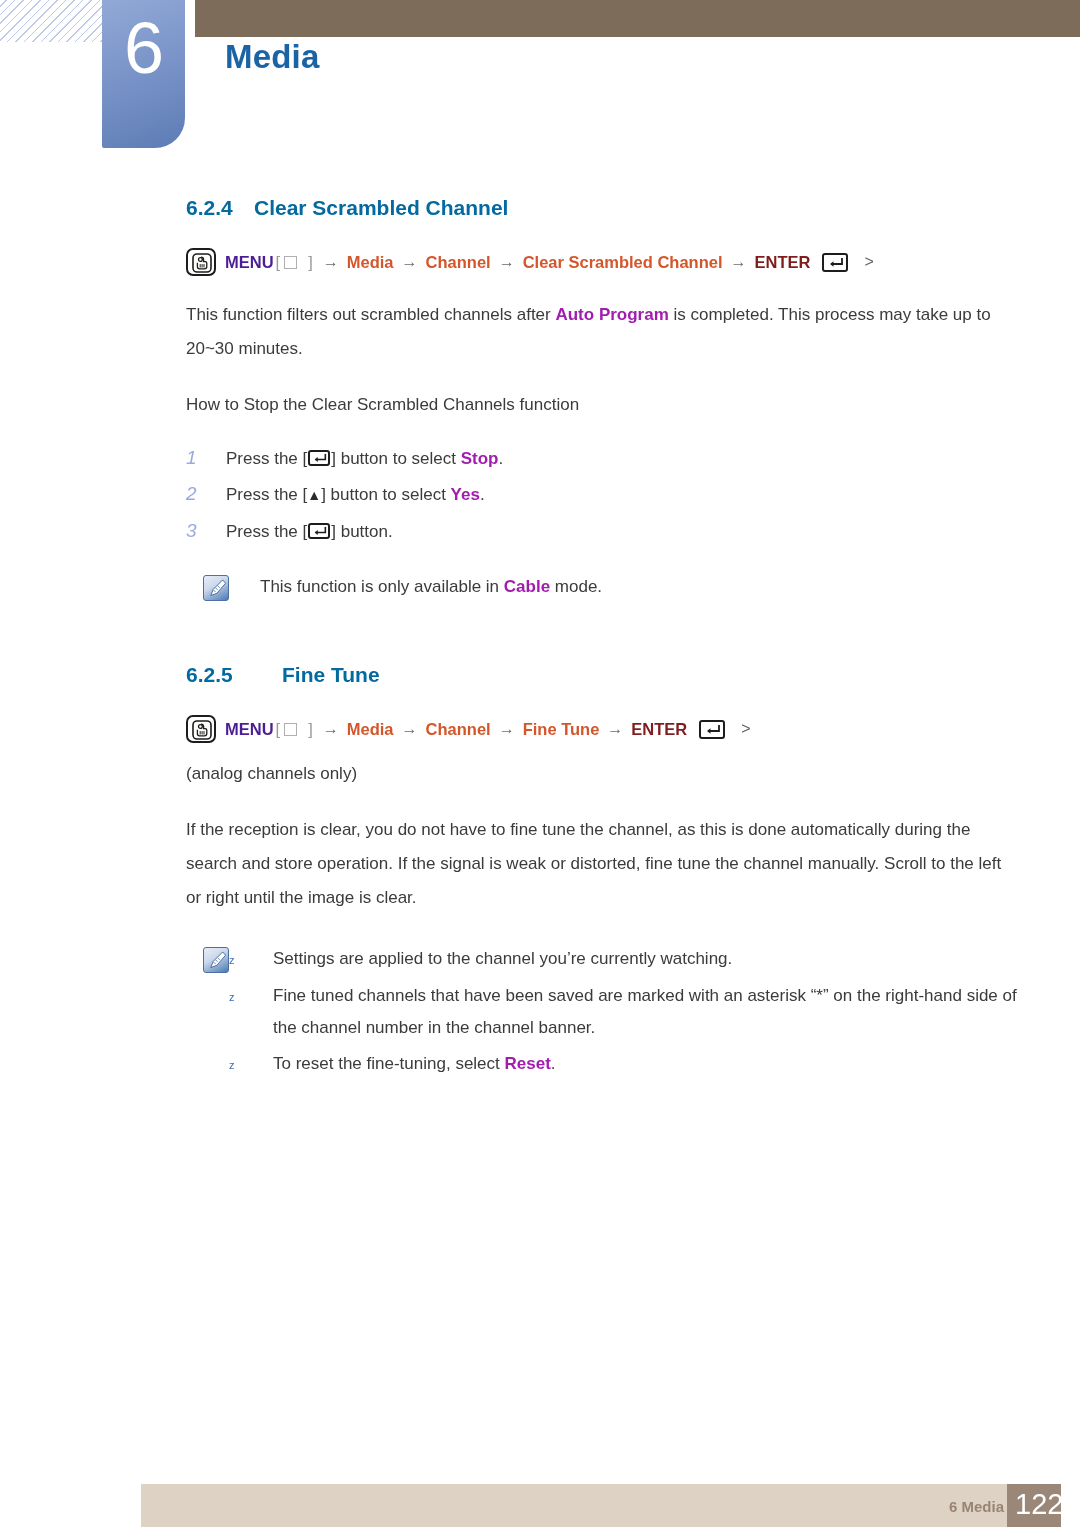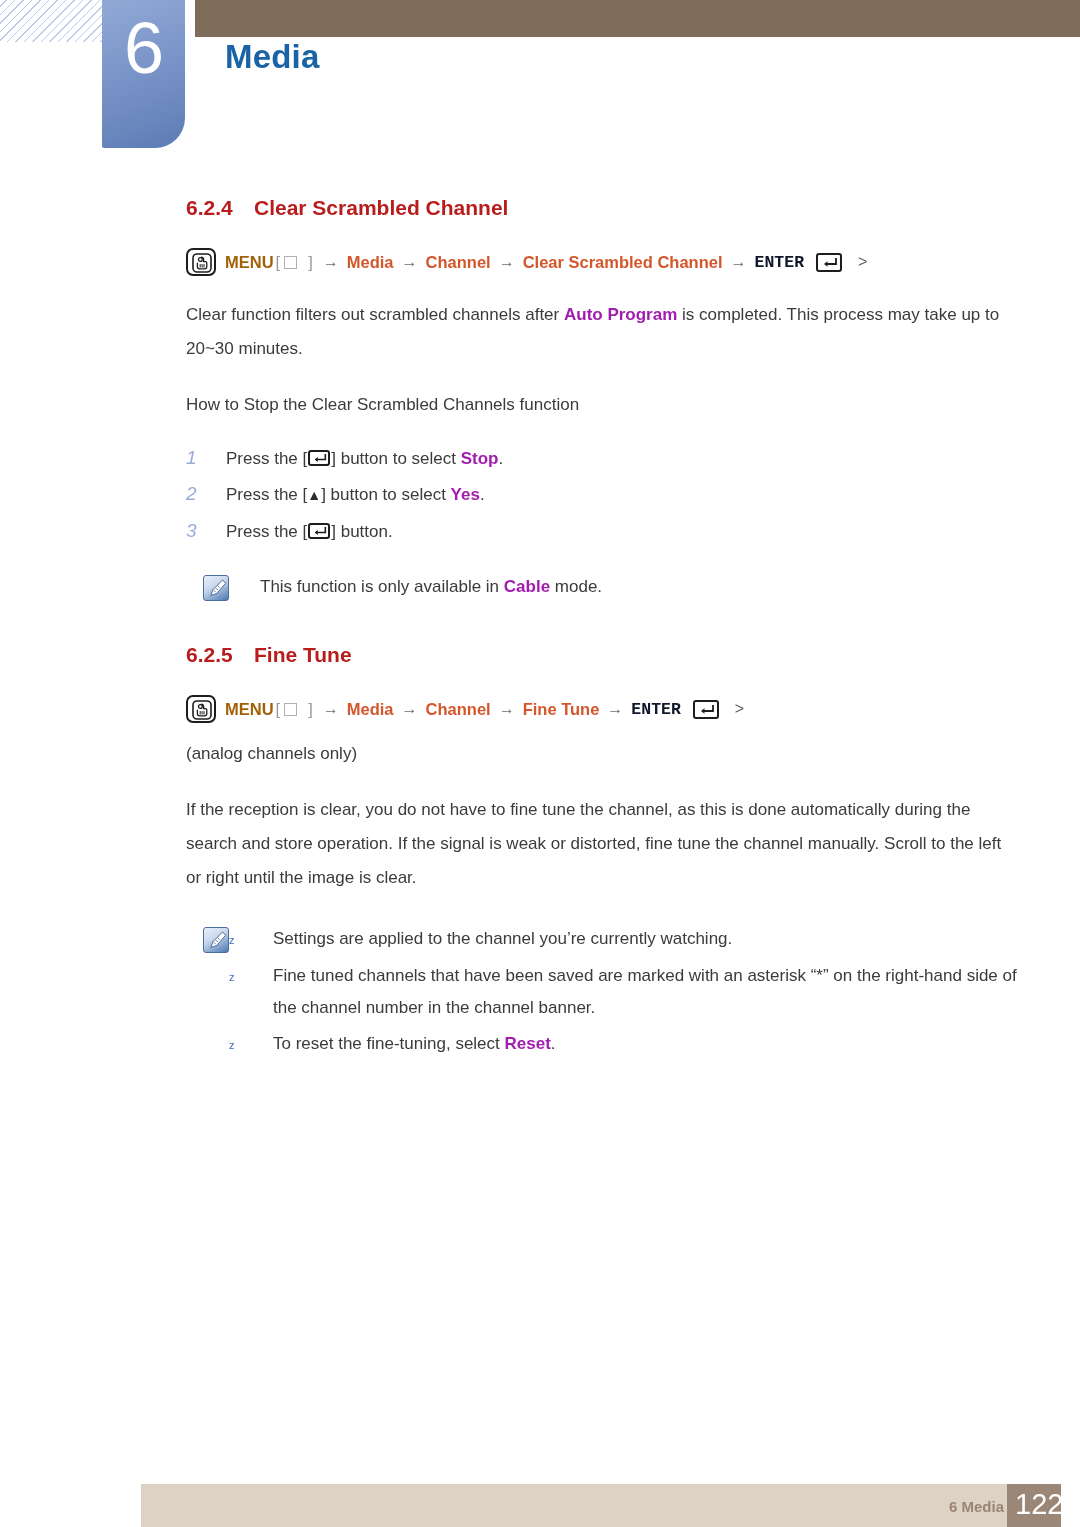--- a/index.html
+++ b/index.html
@@ -78,21 +78,21 @@
     position: absolute;
     left: 0;
     top: 196px;
     width: 1080px;
   }
   .sec-heading {
     margin: 0 0 0 186px;
     padding: 0;
     font-size: 21px;
     font-weight: bold;
-    color: #b91c1c;
+    color: #0369a1;
     display: flex;
     align-items: baseline;
   }
   .sec-heading .num {
     width: 68px;
     flex: 0 0 68px;
   }
 
   .menupath {
     margin-left: 186px;
@@ -108,34 +108,34 @@
     height: 28px;
     border: 2px solid #1d1d1b;
     border-radius: 7px;
     box-sizing: border-box;
     margin-right: 9px;
     position: relative;
     flex: 0 0 auto;
     background: #ffffff;
   }
   .icon-menu-key svg { position: absolute; left: 2px; top: 1px; }
-  .mp-menu  { color: #a16207; }
+  .mp-menu  { color: #4c1d95; }
   .mp-brackets { color: #9a9a9a; font-weight: normal; margin: 0 2px; }
   .mp-smallbox {
     display: inline-block;
     width: 13px; height: 13px;
     border: 1px solid #b0b0b0;
     box-sizing: border-box;
     margin: 0 9px 0 2px;
     vertical-align: 1px;
     background: #fff;
   }
   .mp-arrow { color: #6b6b6b; font-weight: normal; margin: 0 8px; font-size: 16px; }
   .mp-item  { color: #d4562b; }
-  .mp-enter { color: #0f172a; font-family: Liberation Mono, monospace; }
+  .mp-enter { color: #7f1d1d; }
   .icon-enter-key {
     display: inline-block;
     width: 26px; height: 19px;
     border: 2px solid #1d1d1b;
     border-radius: 3px;
     box-sizing: border-box;
     margin-left: 12px;
     position: relative;
     vertical-align: -3px;
     background:#fff;
@@ -312,21 +312,21 @@
     <span class="icon-enter-key">
       <svg width="22" height="18" viewBox="0 0 22 18" aria-hidden="true">
         <path d="M17 3v6H6" fill="none" stroke="#1d1d1b" stroke-width="1.8"></path>
         <path d="M8.5 6.2L5 9l3.5 2.8z" fill="#1d1d1b"></path>
       </svg>
     </span>
     <span class="mp-gt">&gt;</span>
   </div>
 
   <p class="para">
-    <span>Clear function filters out scrambled channels after </span><span class="hl">Auto Program</span><span> is completed. This process may take up to 20~30 minutes.</span>
+    <span>This function filters out scrambled channels after </span><span class="hl">Auto Program</span><span> is completed. This process may take up to 20~30 minutes.</span>
   </p>
 
   <p class="para">How to Stop the Clear Scrambled Channels function</p>
 
   <ol class="steps">
     <li class="step">
       <span class="n">1</span>
       <span><span>Press the [</span><span class="key-inline"><svg width="20" height="16" viewBox="0 0 22 18" aria-hidden="true">
               <path d="M17 3.5v6H6" fill="none" stroke="#1d1d1b" stroke-width="1.8"></path>
               <path d="M8.5 6.7L5 9.5l3.5 2.8z" fill="#1d1d1b"></path>
@@ -350,21 +350,21 @@
       <svg width="19" height="20" viewBox="0 0 20 20" aria-hidden="true">
         <path d="M16.5 1.5L6.5 11.5 4 18l6.5-2.5L19.5 5z" fill="#ffffff" stroke="#3a5f93" stroke-width="0.9"></path>
         <path d="M7 12.2l2 2M9.2 10l2 2M11.4 7.8l2 2" stroke="#3a5f93" stroke-width="0.8"></path>
       </svg>
     </span>
     <div class="note-body">
       <span>This function is only available in </span><span class="hl">Cable</span><span> mode.</span>
     </div>
   </div>
 
-  <h2 class="sec-heading" style="margin-top:40px;">
+  <h2 class="sec-heading" style="margin-top:60px;gap:28px;">
     <span class="num">6.2.5</span>
     <span>Fine Tune</span>
   </h2>
 
   <div class="menupath">
     <span class="icon-menu-key">
       <svg width="24" height="24" viewBox="0 0 24 24" aria-hidden="true">
         <rect x="3" y="3" width="18" height="18" rx="4" fill="none" stroke="#1d1d1b" stroke-width="1.6"></rect>
         <path d="M11 6.2c1.5 0 2.6 1 2.6 2.3v2.2h1.6c1 0 1.6.6 1.6 1.5v3.4c0 1.3-1 2.2-2.3 2.2H9.6c-1.2 0-2.2-.9-2.2-2.1v-3.9" fill="none" stroke="#1d1d1b" stroke-width="1.3"></path>
         <circle cx="10.4" cy="8.5" r="1.9" fill="none" stroke="#1d1d1b" stroke-width="1.3"></circle>

